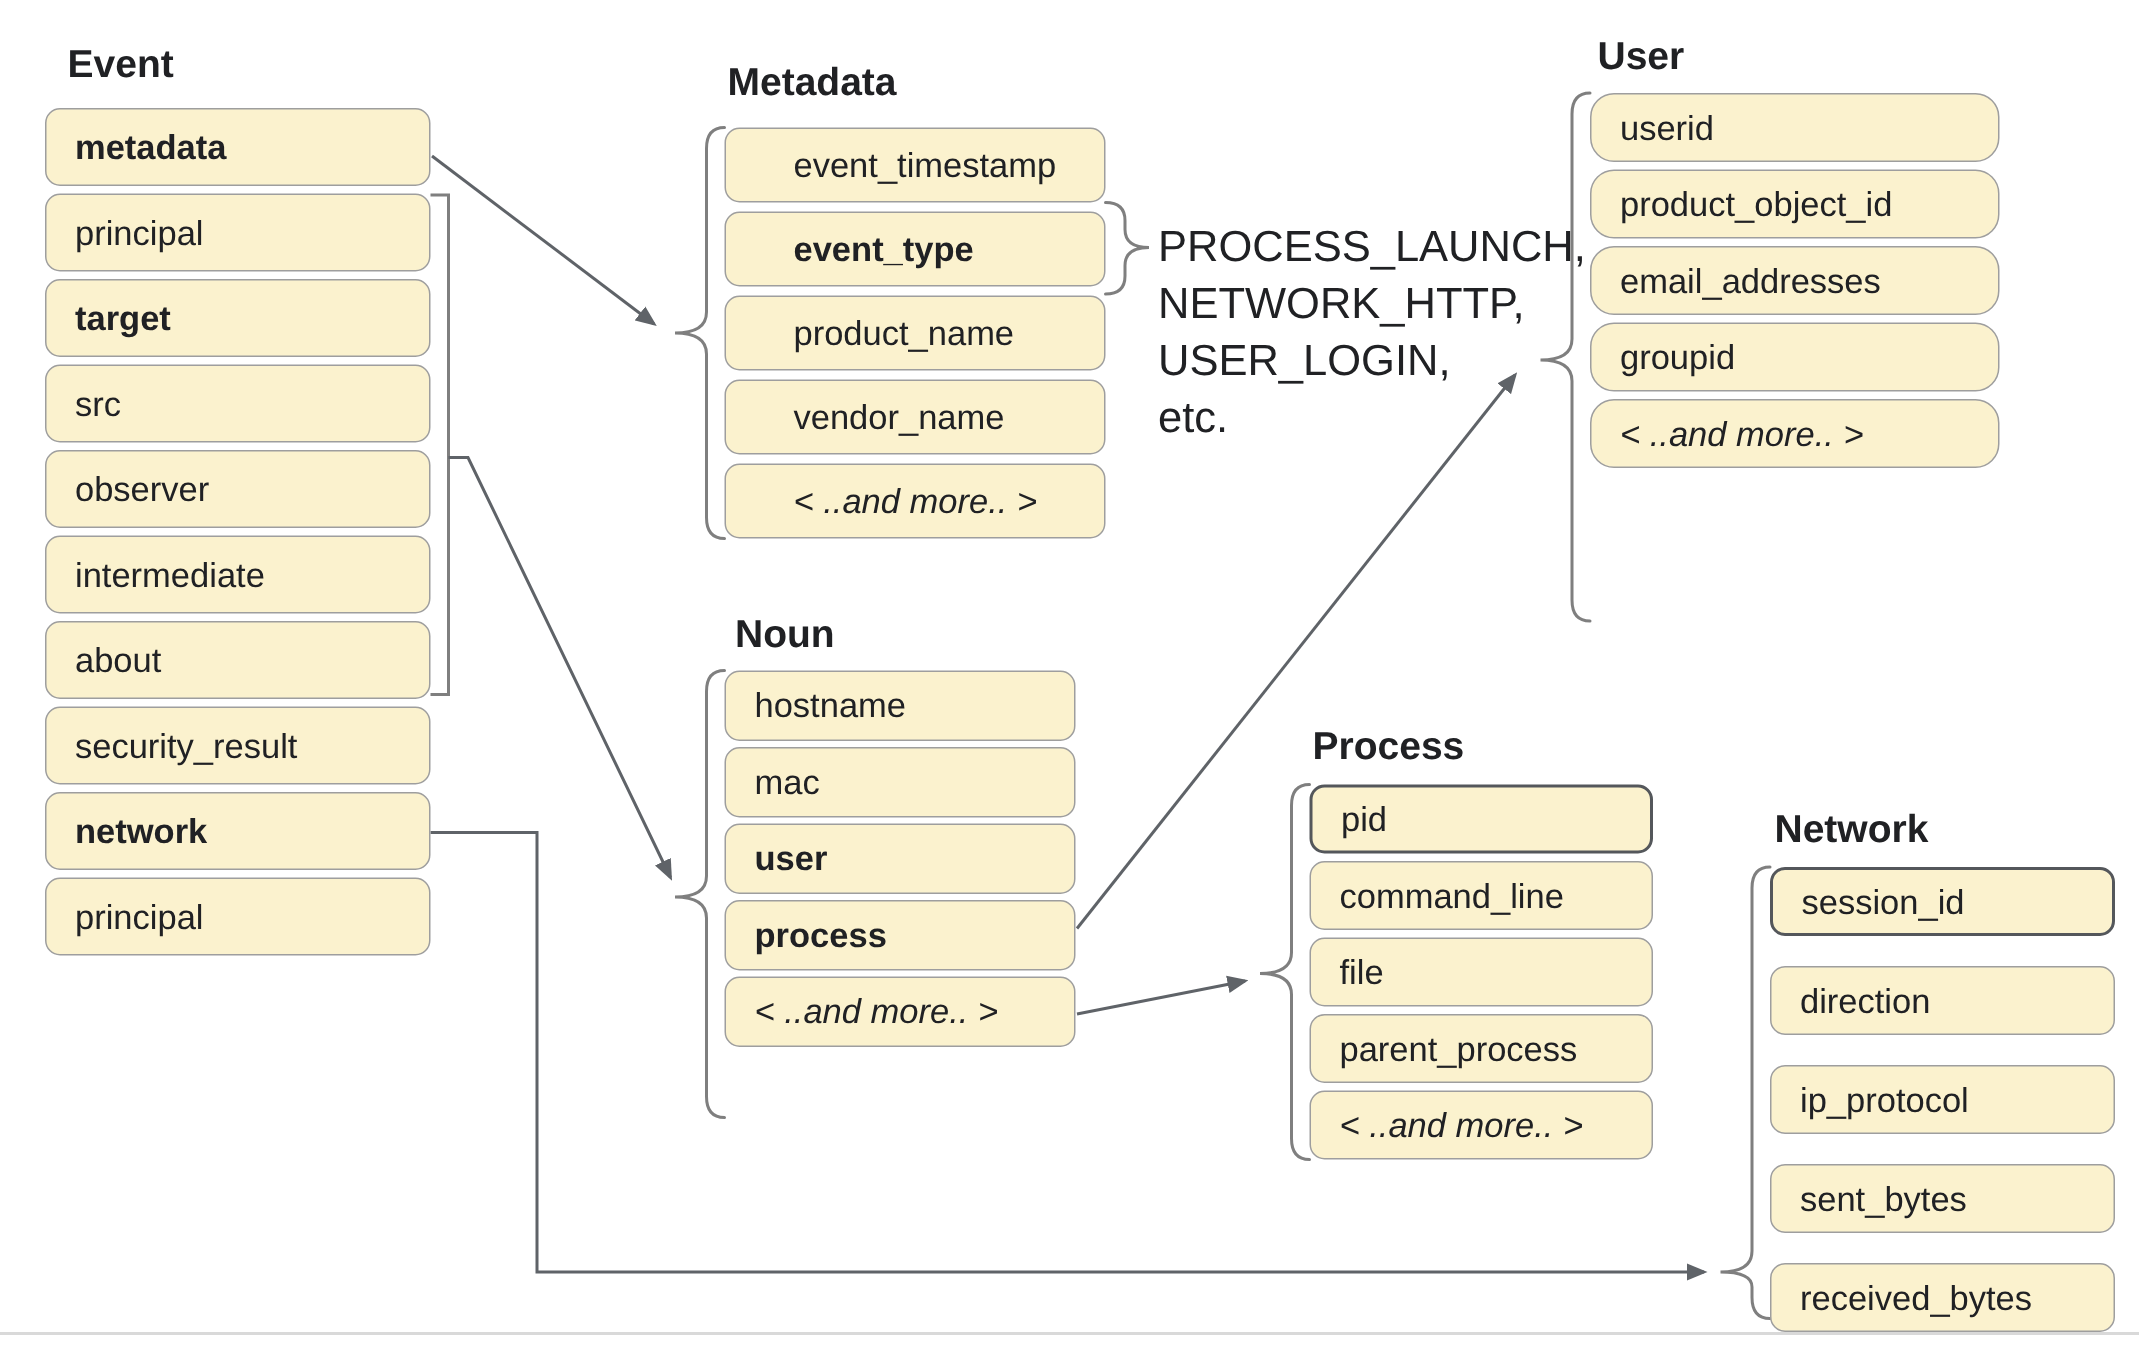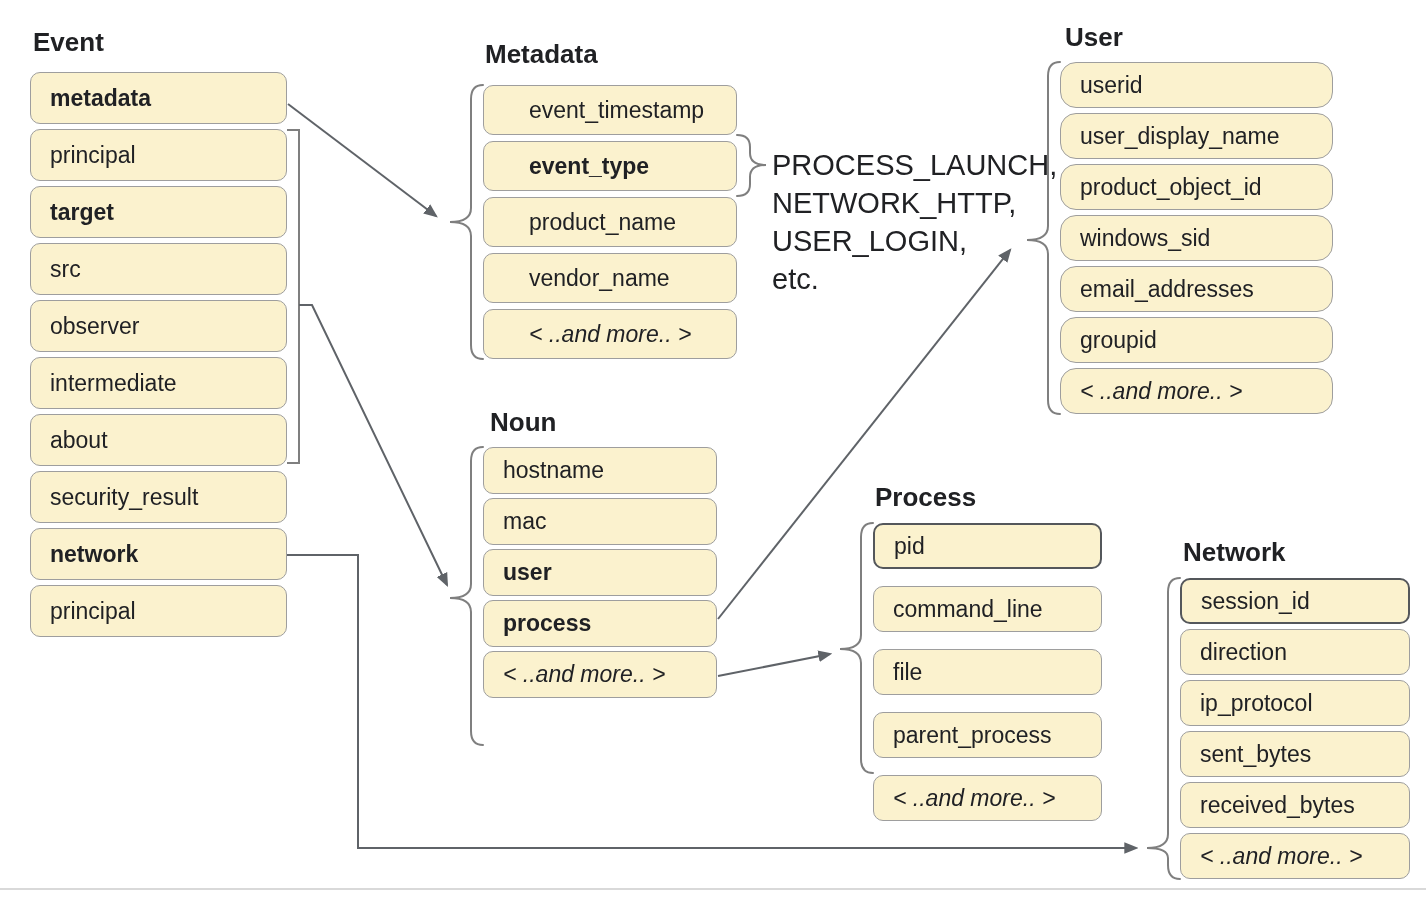--- a/index.html
+++ b/index.html
@@ -20,22 +20,22 @@
        border:1.6px solid var(--box-border);border-radius:10px;
        display:flex;align-items:center;padding-left:19px;
        font-size:23px;white-space:nowrap;}
   .box.bold{font-weight:bold;}
   .box.italic{font-style:italic;}
   .box.dark{border:2px solid var(--box-border-dark);}
   #g-event{left:30px;top:72px;width:257px;}     #g-event .box{height:52px;margin-bottom:5px;}
   #g-metadata{left:483px;top:85px;width:254px;} #g-metadata .box{height:50px;margin-bottom:6px;padding-left:45px;}
   #g-noun{left:483px;top:447px;width:234px;}    #g-noun .box{height:47px;margin-bottom:4px;}
   #g-user{left:1060px;top:62px;width:273px;}    #g-user .box{height:46px;margin-bottom:5px;border-radius:16px;}
-  #g-process{left:873px;top:523px;width:229px;} #g-process .box{height:46px;margin-bottom:17px;}
-  #g-network{left:1180px;top:578px;width:230px;}#g-network .box{height:46px;margin-bottom:5px;}
+  #g-process{left:873px;top:523px;width:229px;} #g-process .box{height:46px;margin-bottom:5px;}
+  #g-network{left:1180px;top:578px;width:230px;}#g-network .box{height:46px;margin-bottom:20px;}
   #annotation{position:absolute;left:772px;top:146px;font-size:29px;line-height:38px;}
   #divider{position:absolute;left:0;top:888px;width:1426px;height:2px;background:var(--divider);}
 </style>
 </head>
 <body>
 
 <div id="canvas">
 
   <svg class="overlay" width="1426" height="901" viewBox="0 0 1426 901">
     <defs>
@@ -53,21 +53,21 @@
     <path class="brace" d="M873,523 Q861,523 861,537 L861,635 Q861,649 840,649 Q861,649 861,663 L861,759 Q861,773 873,773"></path>
     <path class="brace" d="M1180,578 Q1168,578 1168,592 L1168,834 Q1168,848 1147,848 Q1168,848 1168,858 L1168,865 Q1168,879 1180,879"></path>
 
     <path class="connector" marker-end="url(#arrowhead)" d="M288,104 L436,216"></path>
     <path class="connector" marker-end="url(#arrowhead)" d="M299,305 L312,305 L447,585"></path>
     <path class="connector" marker-end="url(#arrowhead)" d="M718,619 L1010,250"></path>
     <path class="connector" marker-end="url(#arrowhead)" d="M718,676 L830,654"></path>
     <path class="connector" marker-end="url(#arrowhead)" d="M287,555 L358,555 L358,848 L1136,848"></path>
   </svg>
 
-  <div class="title" style="left:33px;top:28px">Event</div>
+  <div class="title" style="left:45px;top:28px">Event</div>
   <div class="title" style="left:485px;top:40px">Metadata</div>
   <div class="title" style="left:490px;top:408px">Noun</div>
   <div class="title" style="left:1065px;top:23px">User</div>
   <div class="title" style="left:875px;top:483px">Process</div>
   <div class="title" style="left:1183px;top:538px">Network</div>
 
   <div class="group" id="g-event">
     <div class="box bold">metadata</div>
     <div class="box">principal</div>
     <div class="box bold">target</div>
@@ -98,23 +98,21 @@
   <div class="group" id="g-noun">
     <div class="box">hostname</div>
     <div class="box">mac</div>
     <div class="box bold">user</div>
     <div class="box bold">process</div>
     <div class="box italic">&lt; ..and more.. &gt;</div>
   </div>
 
   <div class="group" id="g-user">
     <div class="box">userid</div>
-    <div class="box">user_display_name</div>
     <div class="box">product_object_id</div>
-    <div class="box">windows_sid</div>
     <div class="box">email_addresses</div>
     <div class="box">groupid</div>
     <div class="box italic">&lt; ..and more.. &gt;</div>
   </div>
 
   <div class="group" id="g-process">
     <div class="box dark">pid</div>
     <div class="box">command_line</div>
     <div class="box">file</div>
     <div class="box">parent_process</div>

